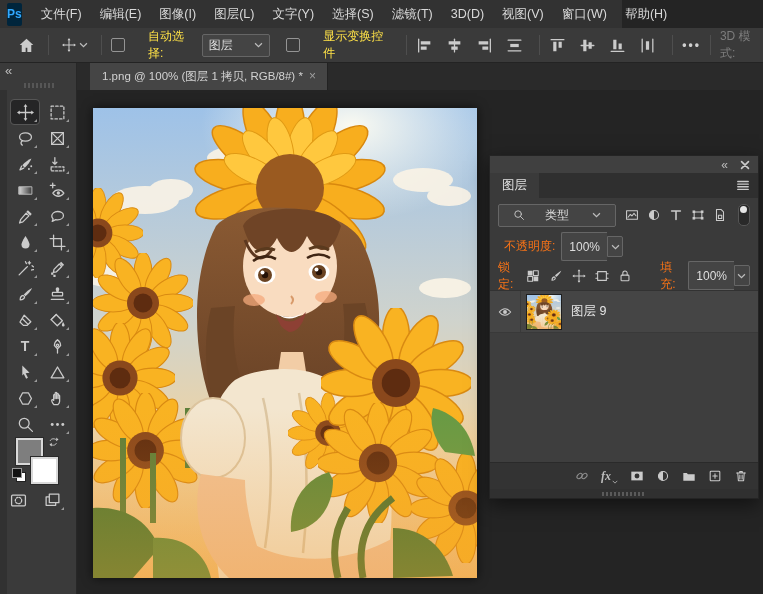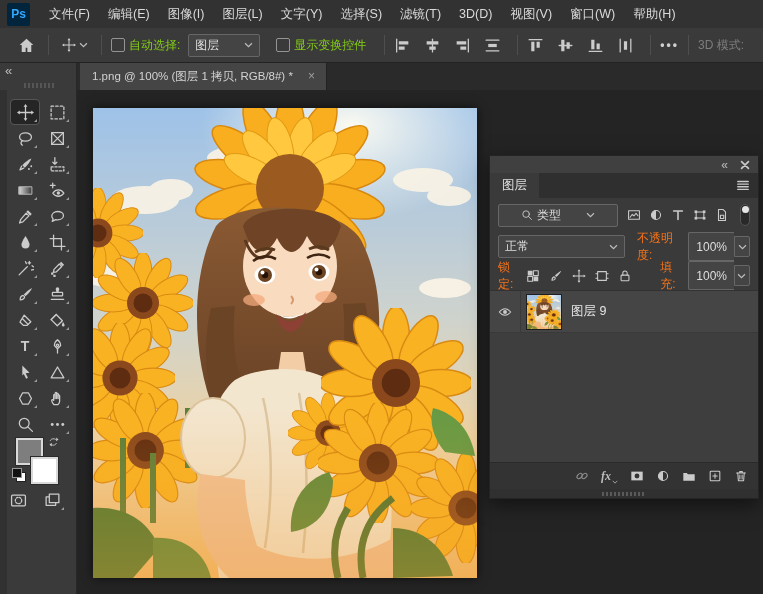--- a/index.html
+++ b/index.html
@@ -8,40 +8,40 @@
     background:#242424;color:#d6d6d6;
     font-family:"Liberation Sans","DejaVu Sans",sans-serif;font-size:12px;
     -webkit-font-smoothing:antialiased;
   }
   .ic{width:17px;height:17px;stroke:#cbcbcb;fill:none;stroke-width:1.2;stroke-linecap:round;stroke-linejoin:round;display:block}
   .ic .f{fill:#cbcbcb;stroke:none}
   .ic.sm{width:14px;height:14px}
   .ic.xs{width:12px;height:12px}
 
   
-  .menubar{position:absolute;left:0;top:0;width:763px;height:28px;background:#323232;border-bottom:1px solid #262626;display:flex;align-items:center;z-index:5}
+  .menubar{position:absolute;left:0;top:0;width:622px;height:28px;background:#323232;border-bottom:1px solid #262626;display:flex;align-items:center;z-index:5}
   .ps-logo{width:23px;height:23px;margin:0 10px 0 7px;border-radius:2px;display:flex;align-items:center;justify-content:center;font-weight:bold;font-size:12px}
   .menu-item{padding:12px 9px;line-height:28px;font-size:12.5px;color:#dadada;cursor:default;white-space:nowrap}
 
   
   .optionsbar{position:absolute;left:0;top:28px;width:763px;height:34px;background:#3a3a3a;border-bottom:1px solid #232323;display:flex;align-items:center;z-index:5}
   .sep{width:1px;height:20px;background:#4e4e4e;margin:0 9px;flex:0 0 auto}
   .opt-btn{display:flex;align-items:center;gap:3px;padding:2px 4px;border-radius:2px}
   .caret{width:9px;height:6px;stroke:#bdbdbd;fill:none;stroke-width:1.4}
   .checkbox{width:12px;height:12px;border:1px solid #949494;border-radius:2px;background:transparent;flex:0 0 auto}
-  .opt-check{display:flex;align-items:center;gap:4px;color:#84cc16}
+  .opt-check{display:flex;align-items:center;gap:23px;color:#fde047}
   .dropdown{display:flex;align-items:center;justify-content:space-between;background:#444;border:1px solid #666;border-radius:2px;height:21px;padding:0 6px;color:#dedede}
   .opt-dd{width:58px;margin-left:8px}
   .align-group{display:flex;align-items:center;gap:13px}
   .dim{color:#7d7d7d}
   .dots3{letter-spacing:2px;color:#cfcfcf;font-weight:bold}
 
   
   .tabbar{position:absolute;left:76px;top:62px;width:687px;height:28px;background:#2a2a2a}
-  .doc-tab{position:absolute;left:4px;top:0;height:28px;background:#454545;display:flex;align-items:center;padding:0 9px 0 12px;gap:13px;border-right:1px solid #222}
+  .doc-tab{position:absolute;left:14px;top:0;height:28px;background:#454545;display:flex;align-items:center;padding:0 9px 0 12px;gap:4px;border-right:1px solid #222}
   .doc-tab .title{font-size:11.5px;color:#d2d2d2;white-space:nowrap}
   .doc-tab .close{color:#9f9f9f;font-size:12px;padding:0 2px}
 
   
   .toolbar{position:absolute;left:0;top:62px;width:76px;height:532px;background:#3a3a3a;border-right:1px solid #272727}
   .toolbar .edge{position:absolute;left:0;top:28px;width:7px;height:504px;background:#313131}
   .collapse{position:absolute;left:5px;top:2px;color:#bdbdbd;font-size:13px;line-height:13px}
   .grip-h{position:absolute;left:24px;top:21px;width:30px;height:5px;background:repeating-linear-gradient(90deg,#565656 0 2px,transparent 2px 4px)}
   .tool{position:absolute;width:28px;height:24px;display:flex;align-items:center;justify-content:center;border-radius:3px}
   .tool::after{content:"";position:absolute;right:2px;bottom:2px;border-left:3px solid transparent;border-bottom:3px solid #9a9a9a}
@@ -63,21 +63,21 @@
 
   
   .panel{position:absolute;left:489px;top:155px;width:268px;height:342px;background:#3a3a3a;border:1px solid #242424;box-shadow:0 6px 18px rgba(0,0,0,.5);z-index:4;display:flex;flex-direction:column}
   .p-head{height:17px;background:#404040;display:flex;align-items:center;justify-content:flex-end;gap:12px;padding:0 8px;flex:0 0 auto}
   .p-head .hbtn{color:#bdbdbd;font-size:12px;line-height:12px}
   .p-tabs{height:25px;background:#2f2f2f;display:flex;align-items:center;flex:0 0 auto;position:relative}
   .p-tab{height:25px;background:#3a3a3a;display:flex;align-items:center;padding:0 12px;font-size:12.5px;color:#e0e0e0}
   .p-menu{position:absolute;right:8px;top:5px}
   .p-row{display:flex;align-items:center;padding:0 8px;flex:0 0 auto}
   .row-filter{height:34px;gap:7px}
-  .dd-type{width:92px;height:21px;padding:0 22px;gap:4px;justify-content:flex-start}
+  .dd-type{width:92px;height:21px;padding:0 14px;gap:20px;justify-content:flex-start}
   .dd-type .lbl{flex:1}
   .filt-icons{display:flex;align-items:center;gap:8px;margin-left:2px}
   .pill{width:10px;height:20px;border-radius:5px;background:#292929;border:1px solid #555;position:relative;margin-left:4px}
   .pill .knob{position:absolute;left:1px;top:1px;width:7px;height:7px;border-radius:50%;background:#e6e6e6}
   .row-blend{height:29px;gap:6px}
   .dd-blend{width:128px;height:21px}
   .num-box{display:flex;align-items:center;height:21px}
   .num-box .val{background:#444;border:1px solid #666;border-right:none;border-radius:2px 0 0 2px;height:29px;display:flex;align-items:center;padding:0 7px;color:#dedede;min-width:34px;justify-content:center;box-sizing:border-box}
   .num-box .cbtn{background:#444;border:1px solid #666;border-radius:0 2px 2px 0;height:21px;width:16px;display:flex;align-items:center;justify-content:center;box-sizing:border-box}
   .row-lock{height:29px;gap:8px;border-bottom:1px solid #323232}
@@ -588,26 +588,20 @@
           <path d="M4 1.8h5.4L12 4.4v9.8H4z"></path>
           <rect x="6.2" y="8.2" width="3.8" height="3.8"></rect>
         </svg>
     </div>
     <div class="pill">
         <span class="knob"></span>
       </div>
   </div>
 
   <div class="p-row row-blend">
-    <div class="dropdown dd-blend">
-      <span>正常</span>
-      <svg class="caret" viewBox="0 0 10 7">
-          <path d="M1 1.5l4 4 4-4"></path>
-        </svg>
-    </div>
     <span class="lab" style="margin-left:6px">不透明度:</span>
     <div class="num-box">
       <span class="val">100%</span>
       <span class="cbtn">
         <svg class="caret" viewBox="0 0 10 7">
             <path d="M1 1.5l4 4 4-4"></path>
           </svg>
       </span>
     </div>
   </div>

